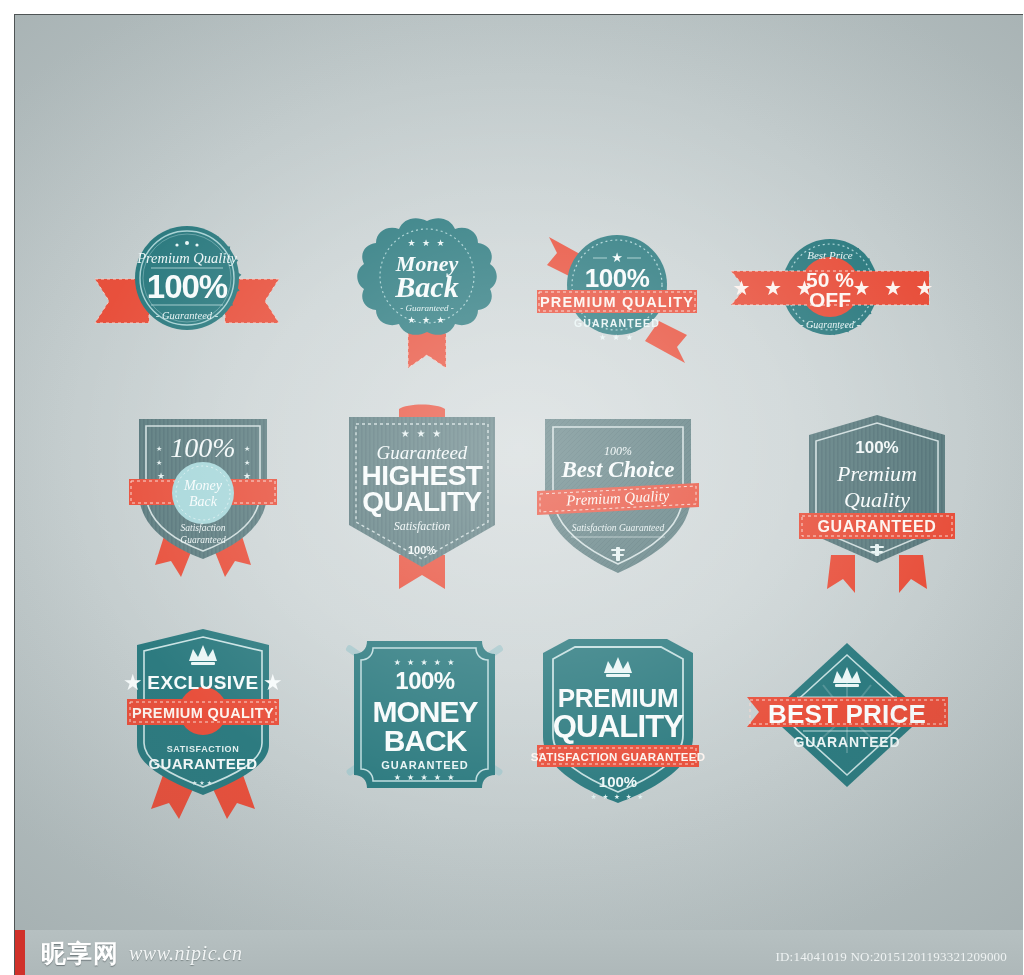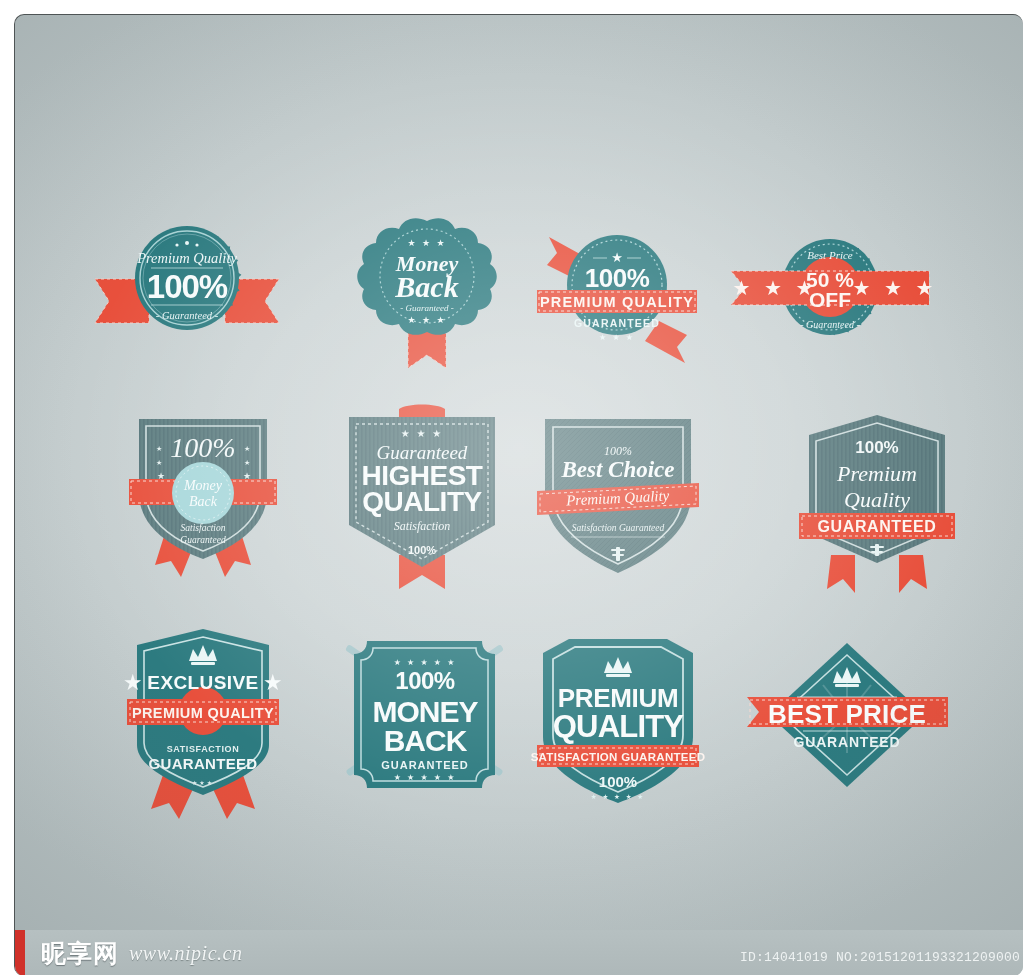--- a/index.html
+++ b/index.html
@@ -15,21 +15,20 @@
     background:#ffffff;
   }
   
   #artboard{
     position:absolute;left:14px;top:14px;width:1008px;height:961px;
     background:
       radial-gradient(ellipse 70% 55% at 50% 46%, #d2d9da 0%, #cdd5d6 40%, #c2cbcc 72%, #b9c3c4 100%);
     border-top:1px solid #4e5455;
     border-left:1px solid #4e5455;
     overflow:hidden;
-    border-radius:10px;
   }
   #vignette{
     position:absolute;inset:0;
     background:radial-gradient(ellipse 80% 70% at 50% 45%, rgba(255,255,255,.35) 0%, rgba(255,255,255,0) 55%, rgba(70,85,88,.18) 100%);
     pointer-events:none;
   }
   .badge{position:absolute;}
   svg{display:block;overflow:visible;}
   .wm{
     position:absolute;left:0;bottom:0;width:1008px;height:46px;
@@ -47,23 +46,23 @@
     text-shadow:0 1px 1px rgba(60,70,72,.55);
   }
   .wm-url{
     font-family:"Liberation Serif", serif;
     font-style:italic;font-size:20px;color:#f2f5f5;
     margin-left:10px;letter-spacing:.5px;
     text-shadow:0 1px 1px rgba(60,70,72,.45);
   }
   .wm-id{
     position:absolute;right:0;bottom:11px;
-    font-family:Liberation Mono, monospace;
+    font-family:Liberation Serif, serif;
     font-size:13px;color:#eef2f2;letter-spacing:.2px;
-    padding-right:3px;
+    padding-right:16px;
   }
   .script{font-family:"Liberation Serif", serif;font-style:italic;}
   .cond{font-family:"Liberation Sans", sans-serif;font-weight:bold;}
 </style>
 </head>
 <body>
 
 <div id="stage">
   <div id="artboard">
 

